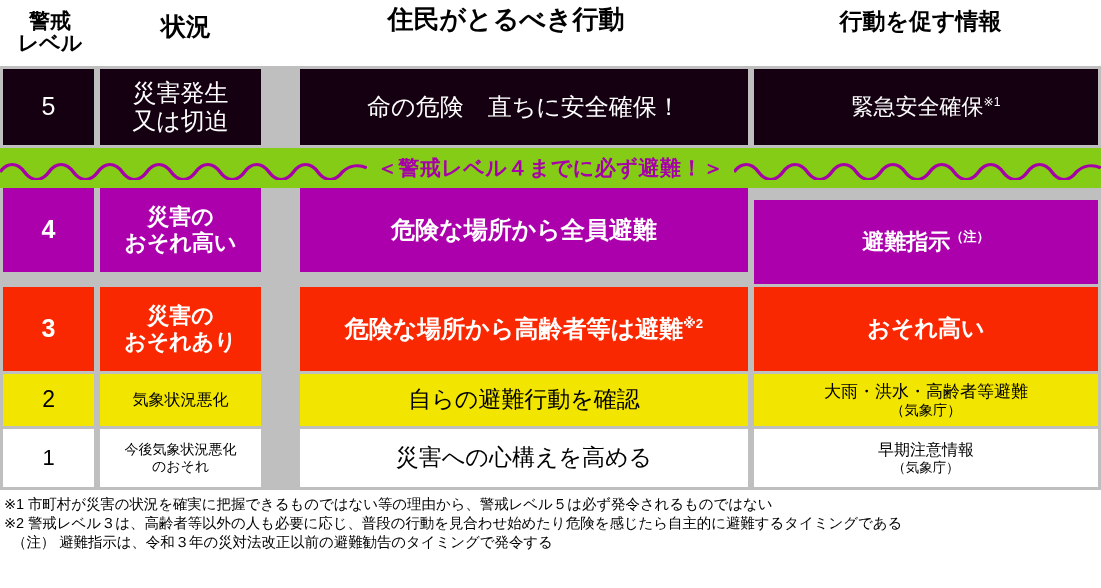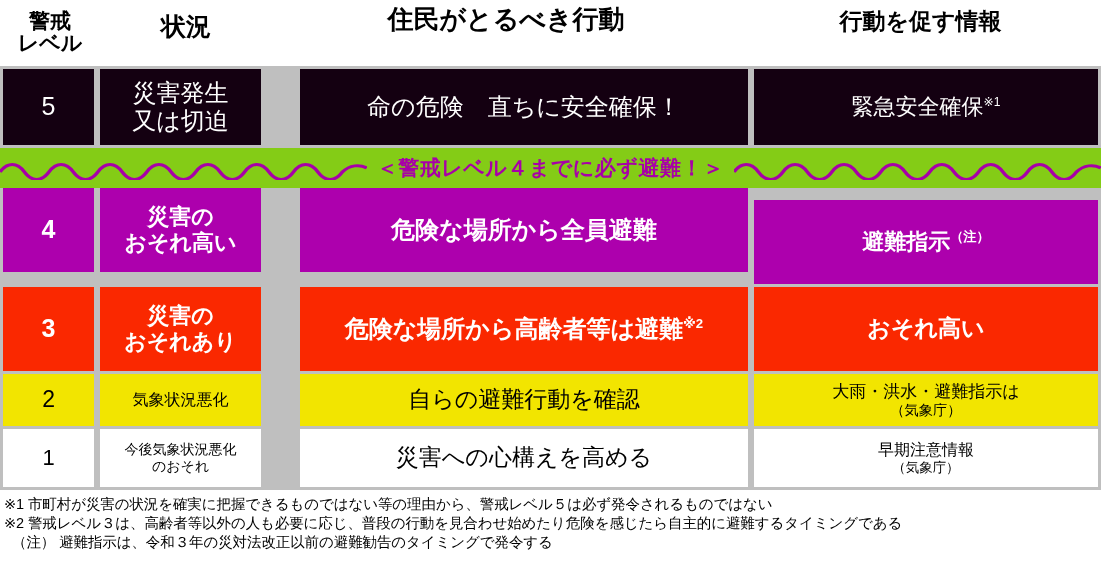--- a/index.html
+++ b/index.html
@@ -218,21 +218,21 @@
       </div>
       <div class="cell k3">おそれ高い</div>
     </div>
 
     <div class="row lv2">
       <div class="cell k0">2</div>
       <div class="cell k1">気象状況悪化</div>
       <div class="cell k2">自らの避難行動を確認</div>
       <div class="cell k3">
         <div class="stack">
-          <span>大雨・洪水・避難指示は</span>
+          <span>大雨・洪水・高齢者等避難</span>
           <span class="small2">（気象庁）</span>
         </div>
       </div>
     </div>
 
     <div class="row lv1">
       <div class="cell k0">1</div>
       <div class="cell k1">
         <div class="stack">
           <span>今後気象状況悪化</span>

